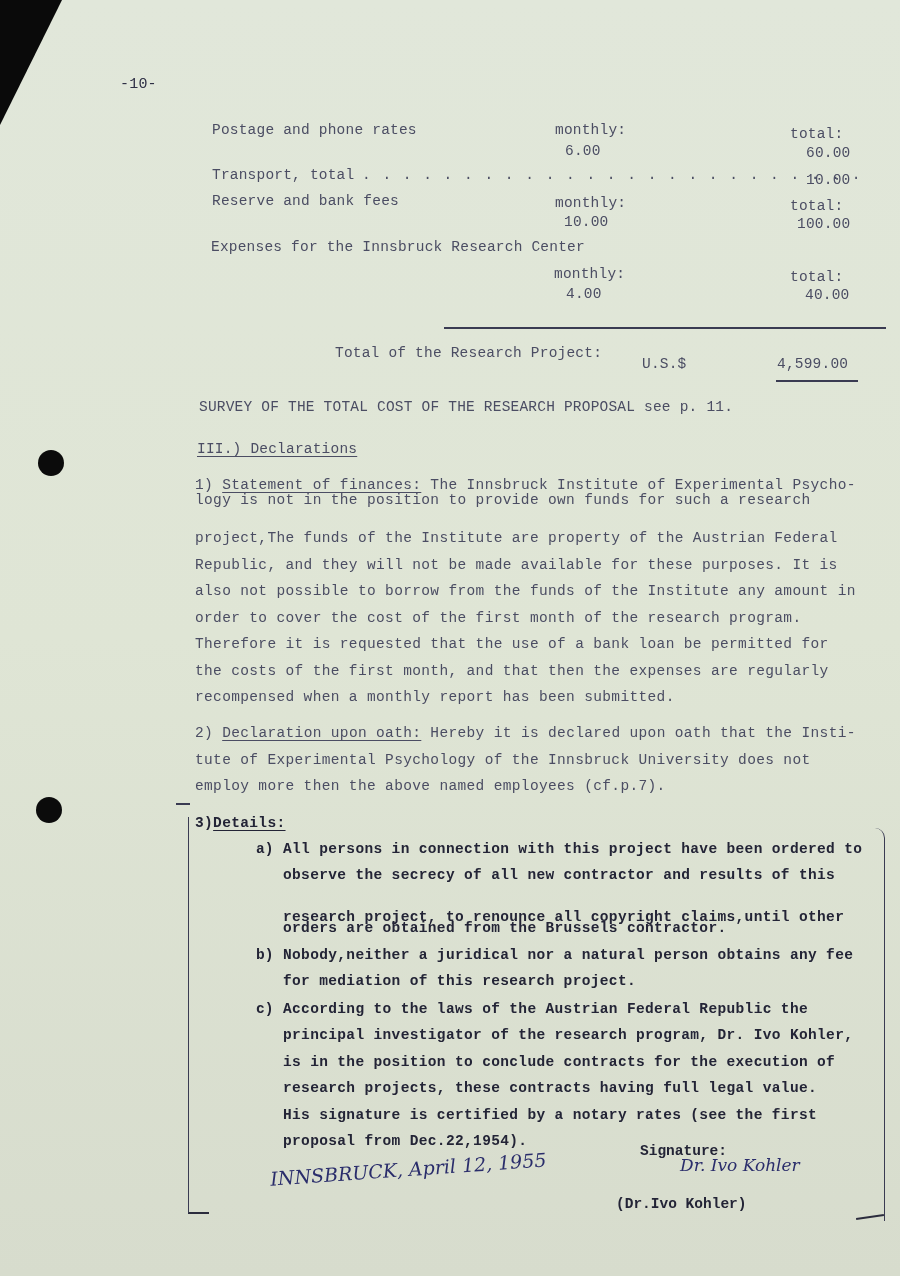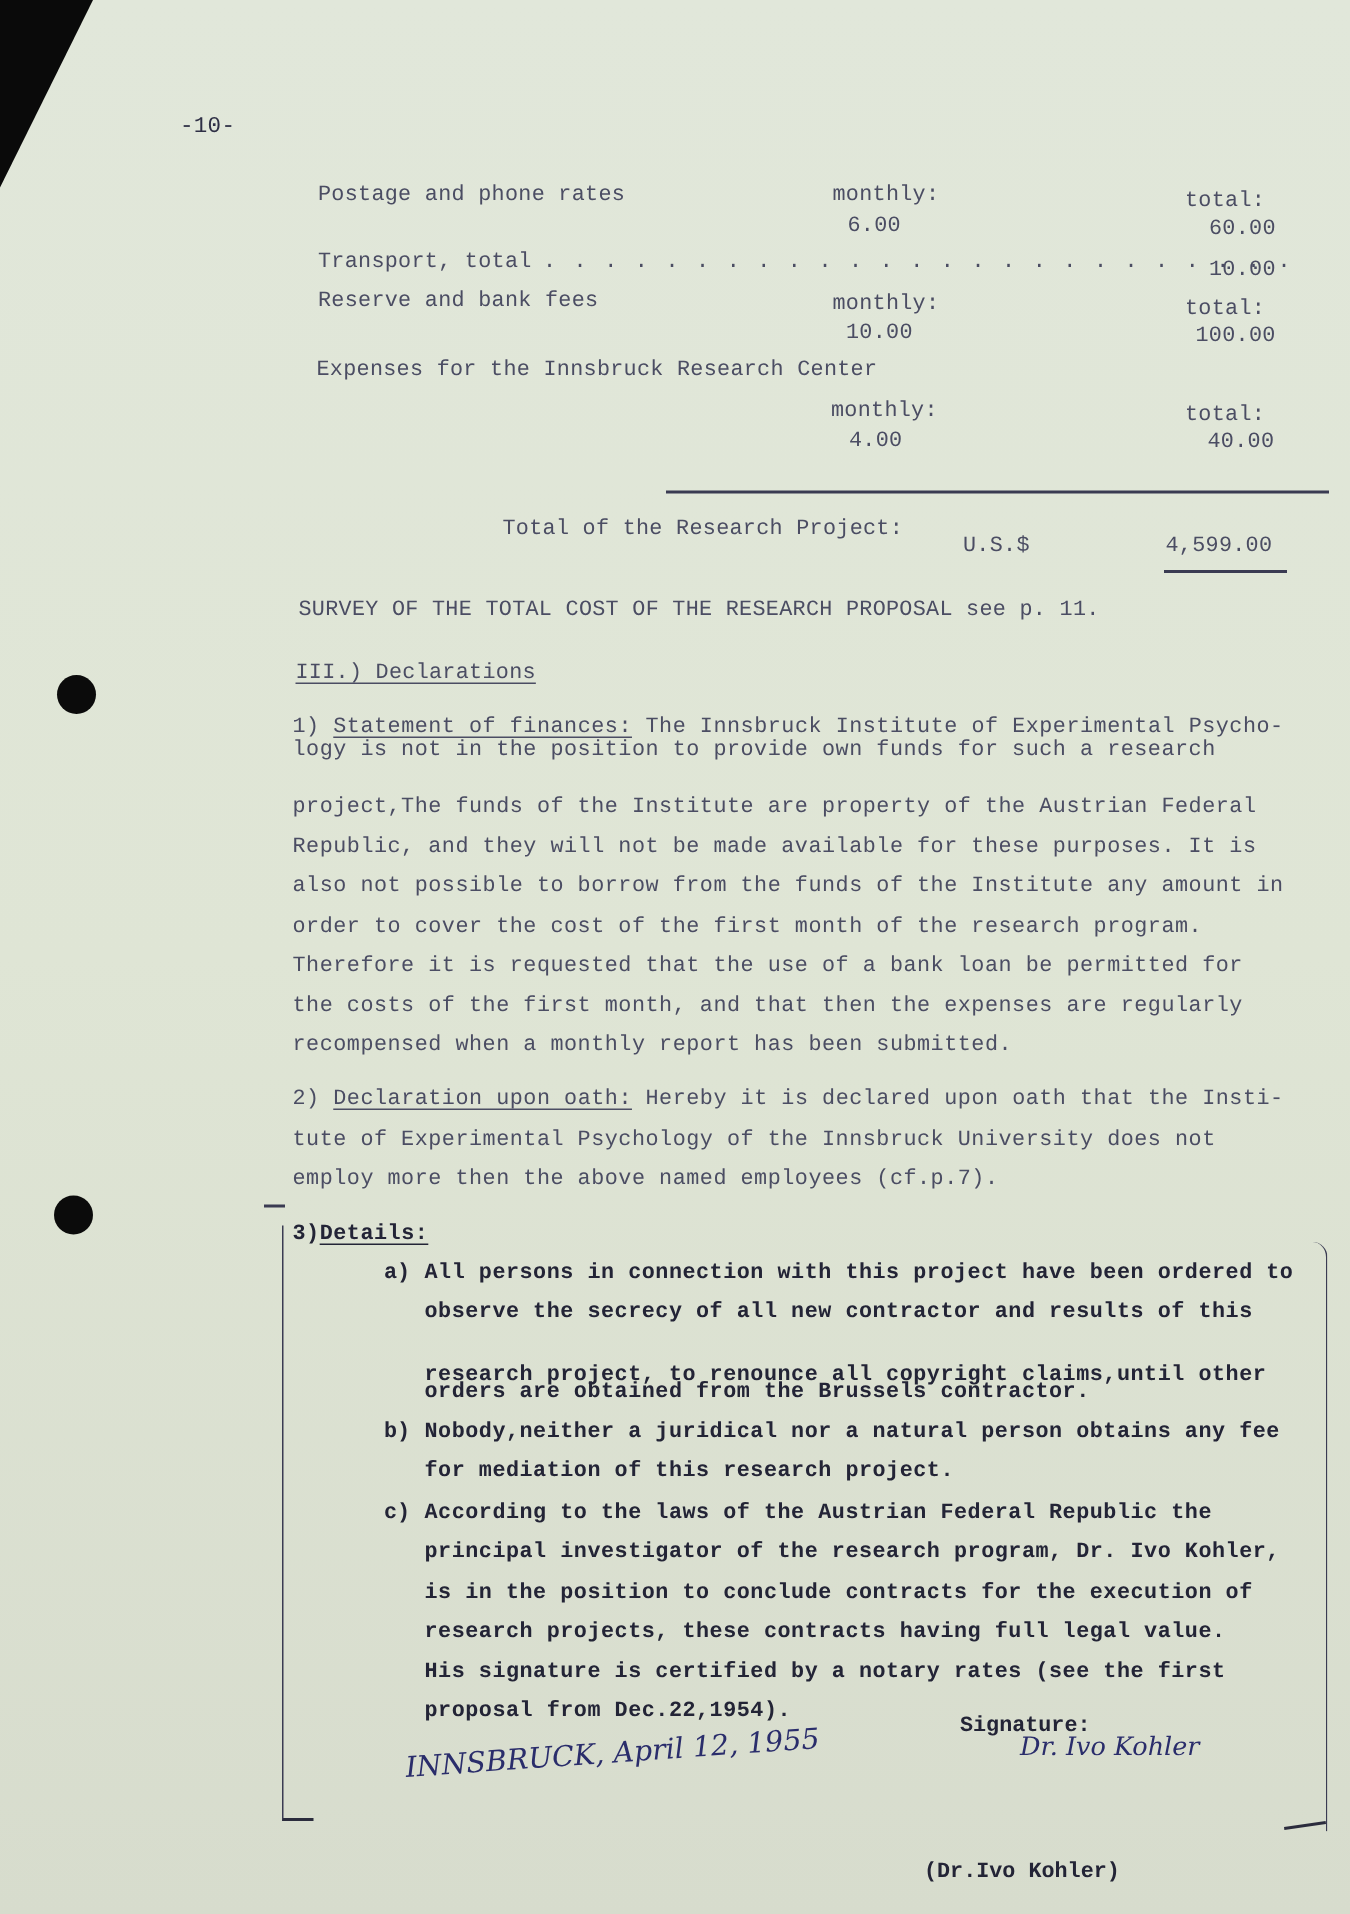--- a/index.html
+++ b/index.html
@@ -131,14 +131,14 @@
   <div class="item-line" style="top:1054px;">is in the position to conclude contracts for the execution of</div>
   <div class="item-line" style="top:1080px;">research projects, these contracts having full legal value.</div>
   <div class="item-line" style="top:1107px;">His signature is certified by a notary rates  (see the first</div>
   <div class="item-line" style="top:1133px;">proposal from Dec.22,1954).</div>
 </div>
 
 <div>
   <div class="hand" style="left:270px; top:1158px; font-size:19px; transform:rotate(-4deg);">INNSBRUCK, April 12, 1955</div>
   <div class="sig-label" style="left:640px; top:1143px;">Signature:</div>
   <div class="hand" style="left:680px; top:1155px; font-size:17px;">Dr. Ivo Kohler</div>
-  <div class="sig-label" style="left:616px; top:1240px;">(Dr.Ivo Kohler)</div>
+  <div class="sig-label" style="left:616px; top:1196px;">(Dr.Ivo Kohler)</div>
 </div>
 
 </body></html>

